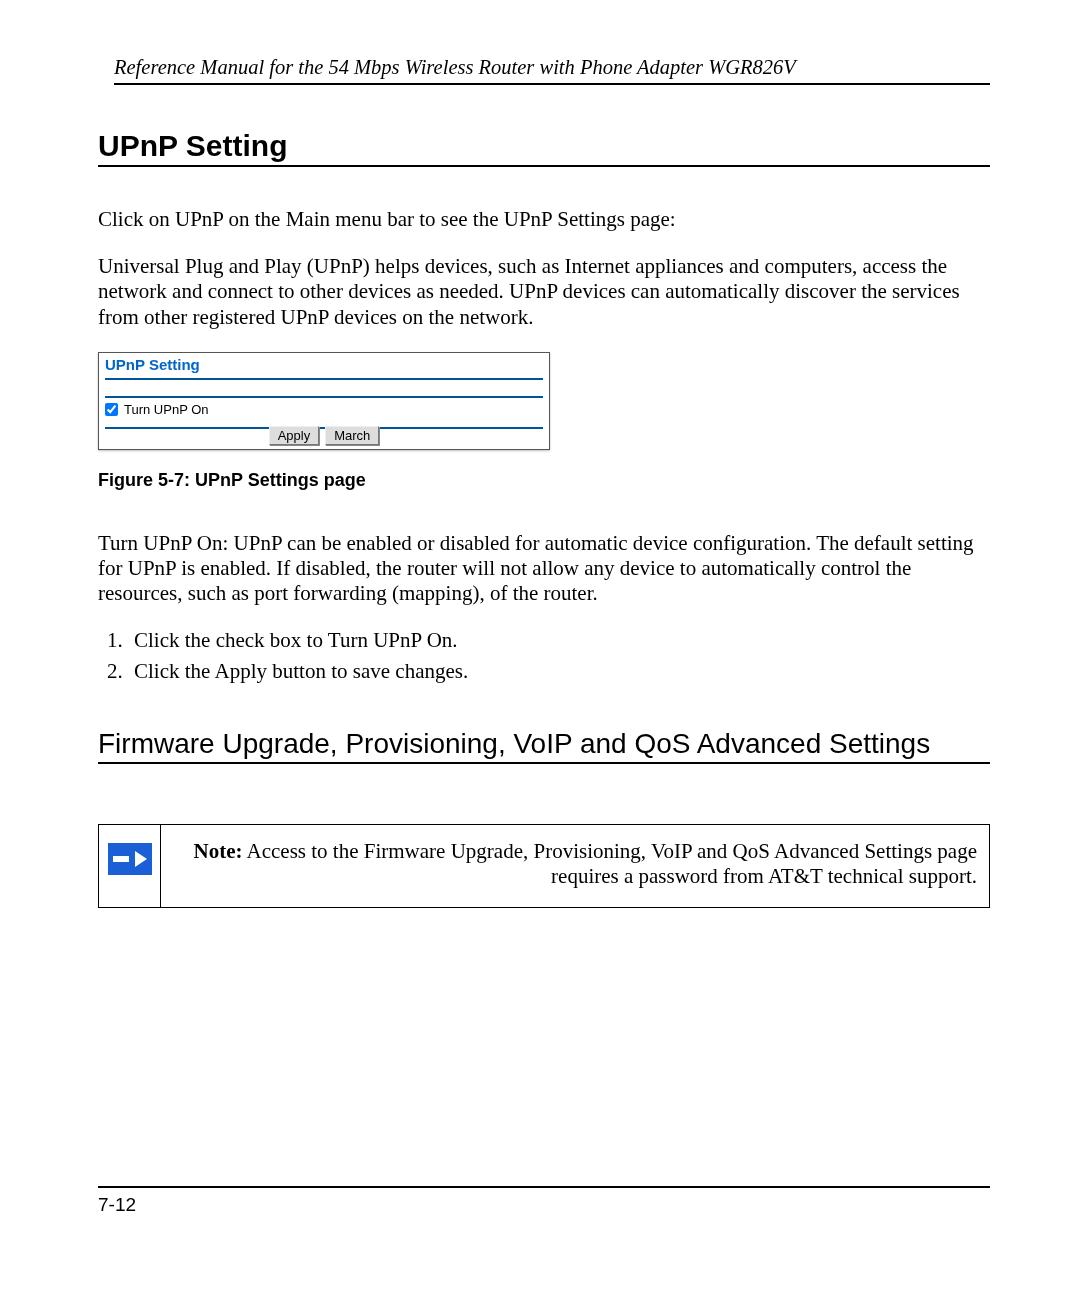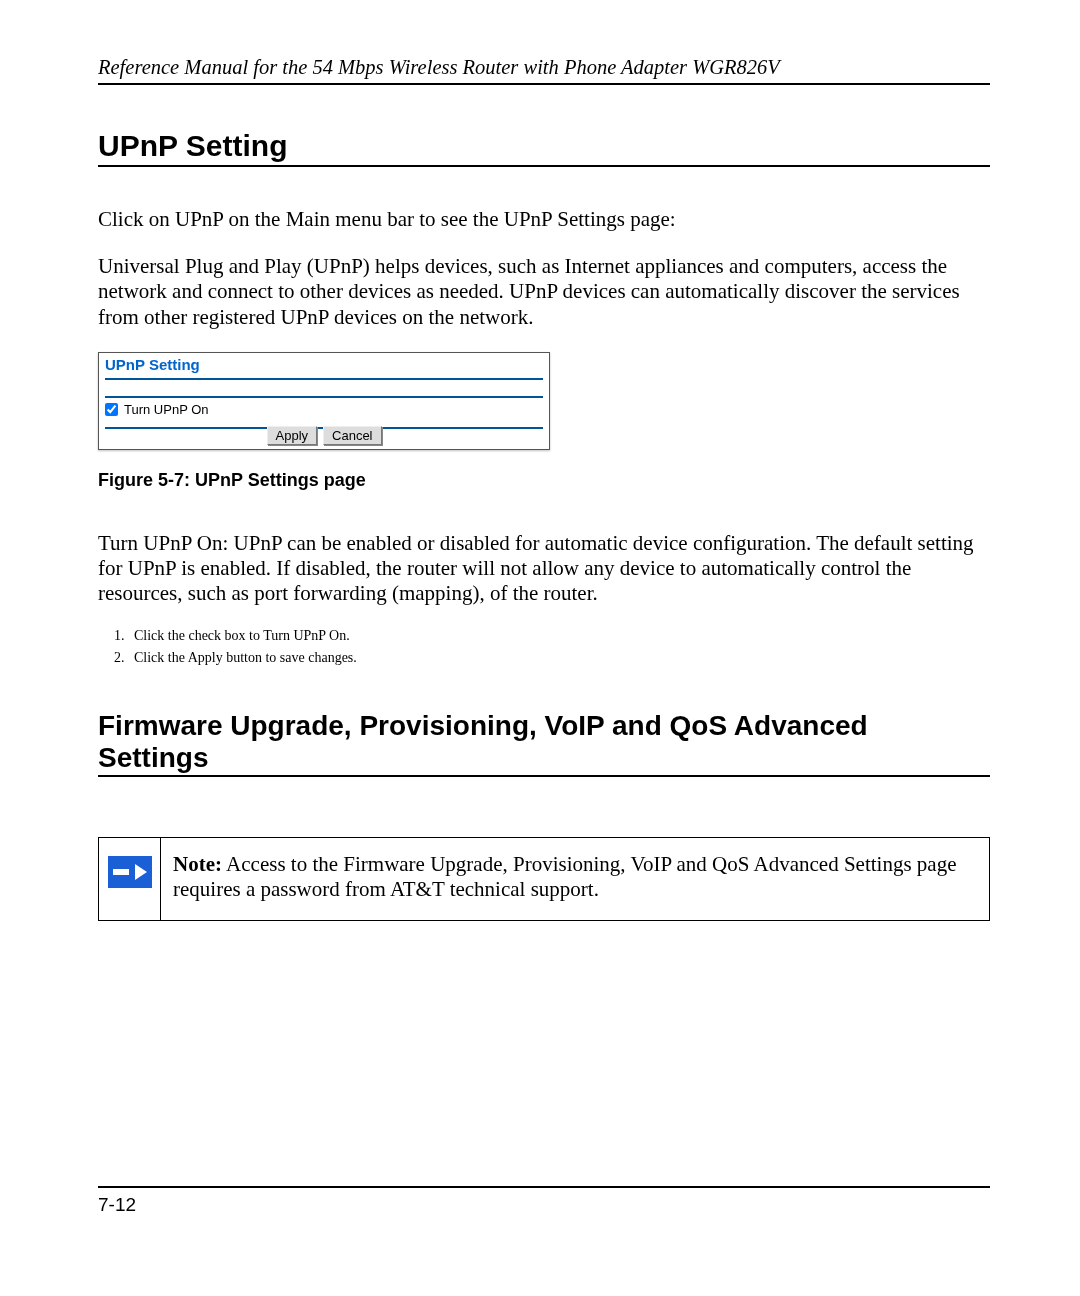--- a/index.html
+++ b/index.html
@@ -14,20 +14,21 @@
   }
   .page {
     padding: 56px 90px 0 98px;
   }
   .running-header {
     font-style: italic;
     font-size: 20.5px;
     border-bottom: 2px solid #000;
     padding-bottom: 4px;
     margin-bottom: 44px;
+    margin-left: 16px;
   }
   h1.section-title {
     font-family: Arial, Helvetica, sans-serif;
     font-weight: bold;
     font-size: 30px;
     margin: 0 0 2px 0;
   }
   .rule-thick { border-bottom: 2.5px solid #000; margin-bottom: 40px; }
   .para {
     font-size: 21px;
@@ -87,38 +88,39 @@
     box-shadow: 1px 1px 0 #888;
     cursor: pointer;
   }
   .figure-caption {
     font-family: Arial, Helvetica, sans-serif;
     font-weight: bold;
     font-size: 18px;
     margin: 20px 0 40px 0;
   }
   ol.steps {
-    font-size: 14px;
+    font-size: 21px;
     margin: 0 0 40px 0;
     padding-left: 30px;
   }
   ol.steps li { margin-bottom: 6px; padding-left: 6px; }
   h2.section-title-2 {
     font-family: Arial, Helvetica, sans-serif;
-    font-weight: bold;
+    font-weight: normal;
     font-size: 28px;
     line-height: 1.12;
     margin: 44px 9px 2px 0;
   }
   
   .note-box {
     border: 1.5px solid #000;
     margin-top: 60px;
     width: 100%;
     display: flex;
+    text-align: right;
   }
   .note-icon-cell {
     width: 62px;
     border-right: 1.5px solid #000;
     display: flex;
     align-items: flex-start;
     justify-content: center;
     padding: 18px 6px;
   }
   .note-icon {
@@ -192,21 +194,21 @@
     <div class="ui-divider"></div>
     <div class="ui-spacer"></div>
     <div class="ui-divider"></div>
     <div class="ui-row">
       <input type="checkbox" checked="" style="">
       <span>Turn UPnP On</span>
     </div>
     <div class="ui-divider"></div>
     <div class="ui-btn-row">
       <button class="ui-btn">Apply</button>
-      <button class="ui-btn">Cancel</button>
+      <button class="ui-btn">March</button>
     </div>
   </div>
 
   <div class="figure-caption">Figure 5-7:  UPnP Settings page</div>
 
   <p class="para">Turn UPnP On: UPnP can be enabled or disabled for automatic device configuration. The default setting for UPnP is enabled. If disabled, the router will not allow any device to automatically control the resources, such as port forwarding (mapping), of the router.</p>
 
   <ol class="steps">
     <li>Click the check box to Turn UPnP On.</li>
     <li>Click the Apply button to save changes.</li>

